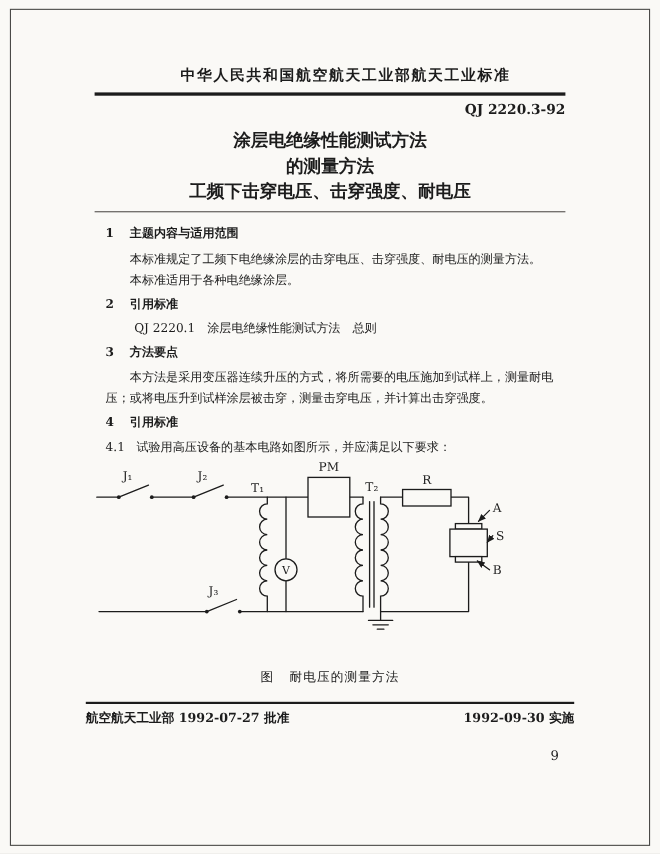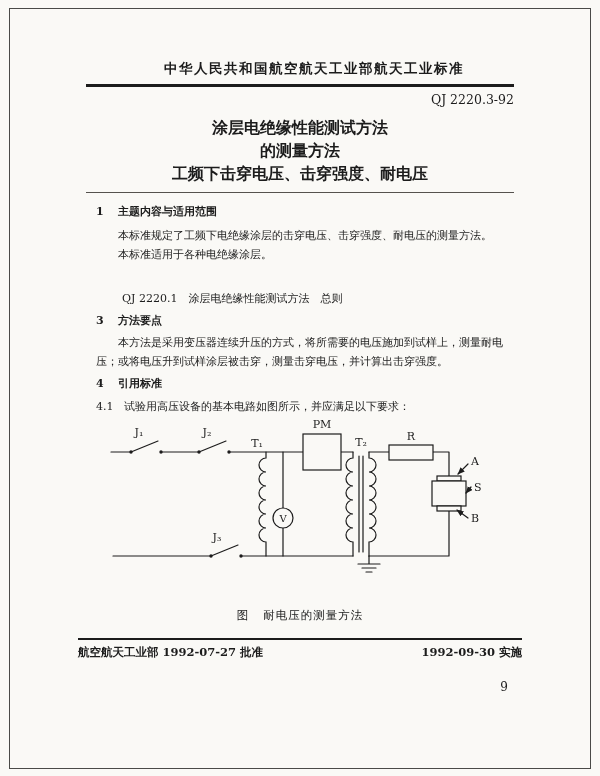--- a/index.html
+++ b/index.html
@@ -16,34 +16,34 @@
   .std-org {
     position:absolute; top:60px; left:0; width:100%;
     text-align:center; font-weight:bold; font-size:13.5px; letter-spacing:1.5px;padding-left:14px;
   }
   .rule { position:absolute; background:#1c1c1c; }
   .rule-top    { top:84px;  left:86px; right:86px; height:2.5px; }
   .rule-title  { top:192px; left:86px; right:86px; height:1px; background:#55524e; }
   .rule-footer { top:638px; left:78px; right:78px; height:1.8px; }
   .std-number {
     position:absolute; top:92px; right:86px;
-    font-weight:normal; font-size:12.5px;
+    font-weight:bold; font-size:12.5px;
   }
   .title-block {
     position:absolute; top:116px; left:0; width:100%;
     text-align:center; font-weight:bold; font-size:16px; line-height:23px;
   }
   .content { position:absolute; left:96px; width:426px; top:0; height:776px; font-size:11px; }
   .content > div { position:absolute; left:0; width:100%; line-height:18.5px; }
   .heading { font-weight:bold; }
   .hnum  { display:inline-block; min-width:22px; font-weight:bold; }
   .hnum41{ display:inline-block; min-width:28px; }
   .para  { text-indent:2em; }
   .ref-line { margin-left:0; padding-left:26px; }
-  .figure-area { position:absolute; left:101px; top:414px; width:460px; height:170px;text-align:right; }
+  .figure-area { position:absolute; left:78px; top:414px; width:460px; height:170px;text-align:right; }
   .figure-caption {
     position:absolute; top:608px; left:0; width:100%;
     text-align:center; font-size:11.5px; letter-spacing:1px;
   }
   .caption-word { display:inline-block; margin-right:14px; }
   .footer-left  { position:absolute; top:645px; left:78px;  font-size:11.5px; font-weight:bold; }
   .footer-right { position:absolute; top:645px; right:78px; font-size:11.5px; font-weight:bold; }
   .page-number  { position:absolute; top:680px; right:92px; font-size:12px; }
   svg text { font-family:"DejaVu Serif",serif; }
 </style>
@@ -64,20 +64,23 @@
   </div>
   <div class="rule rule-title"></div>
 
   <div class="content">
     <div class="heading" style="top:203px">
       <span class="hnum">1</span><span>主题内容与适用范围</span>
     </div>
     <div class="para" style="top:227px">本标准规定了工频下电绝缘涂层的击穿电压、击穿强度、耐电压的测量方法。</div>
     <div class="para" style="top:246px">本标准适用于各种电绝缘涂层。</div>
 
+    <div class="heading" style="top:268px">
+      <span class="hnum">2</span><span>引用标准</span>
+    </div>
     <div class="ref-line" style="top:290px">QJ 2220.1　涂层电绝缘性能测试方法　总则</div>
 
     <div class="heading" style="top:312px">
       <span class="hnum">3</span><span>方法要点</span>
     </div>
     <div class="para" style="top:334px">本方法是采用变压器连续升压的方式，将所需要的电压施加到试样上，测量耐电压；或将电压升到试样涂层被击穿，测量击穿电压，并计算出击穿强度。</div>
 
     <div class="heading" style="top:375px">
       <span class="hnum">4</span><span>引用标准</span>
     </div>

